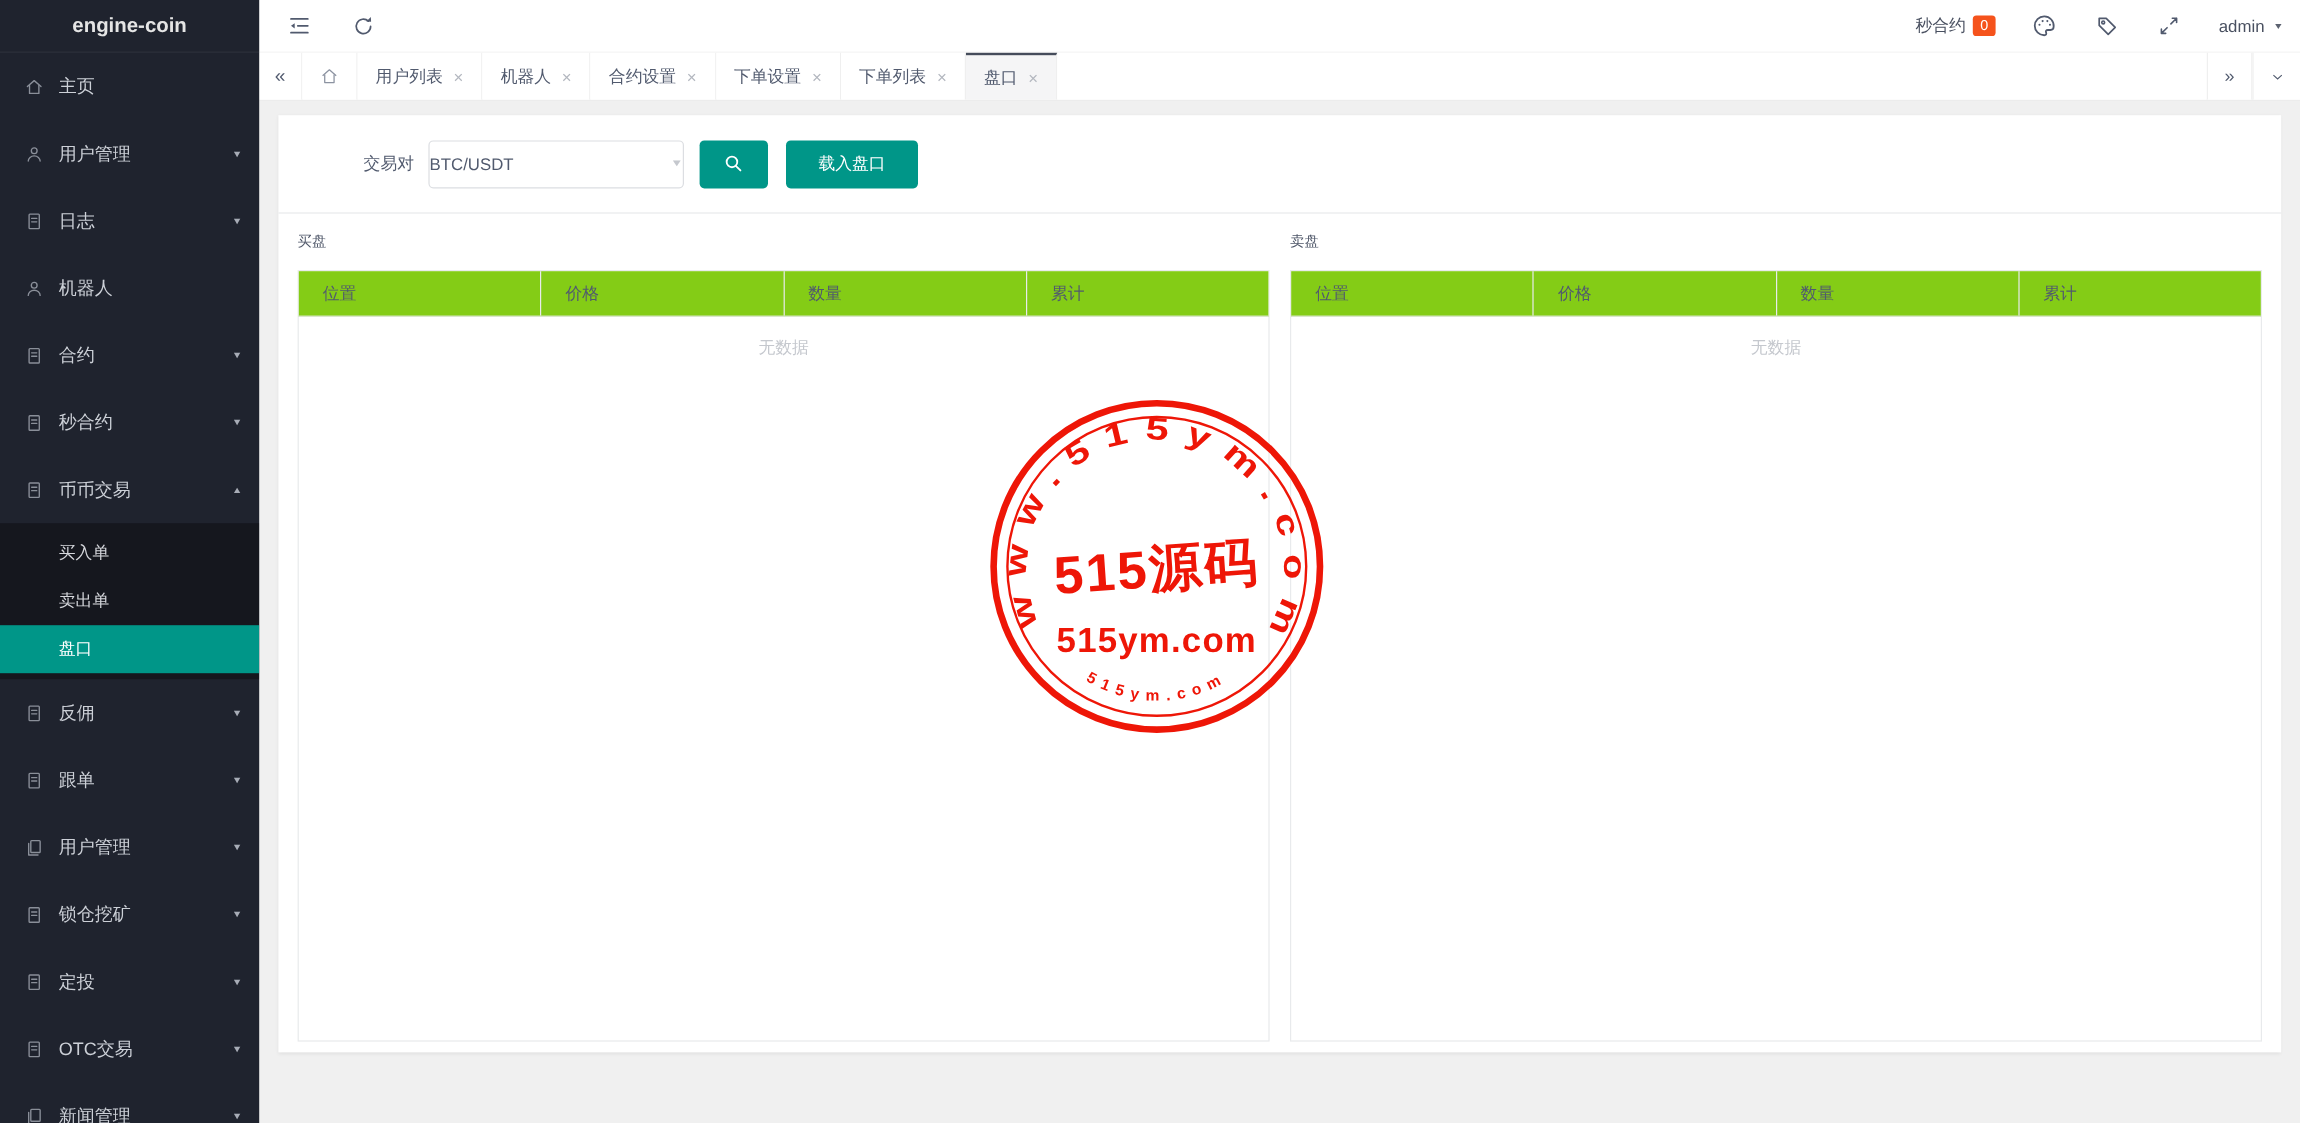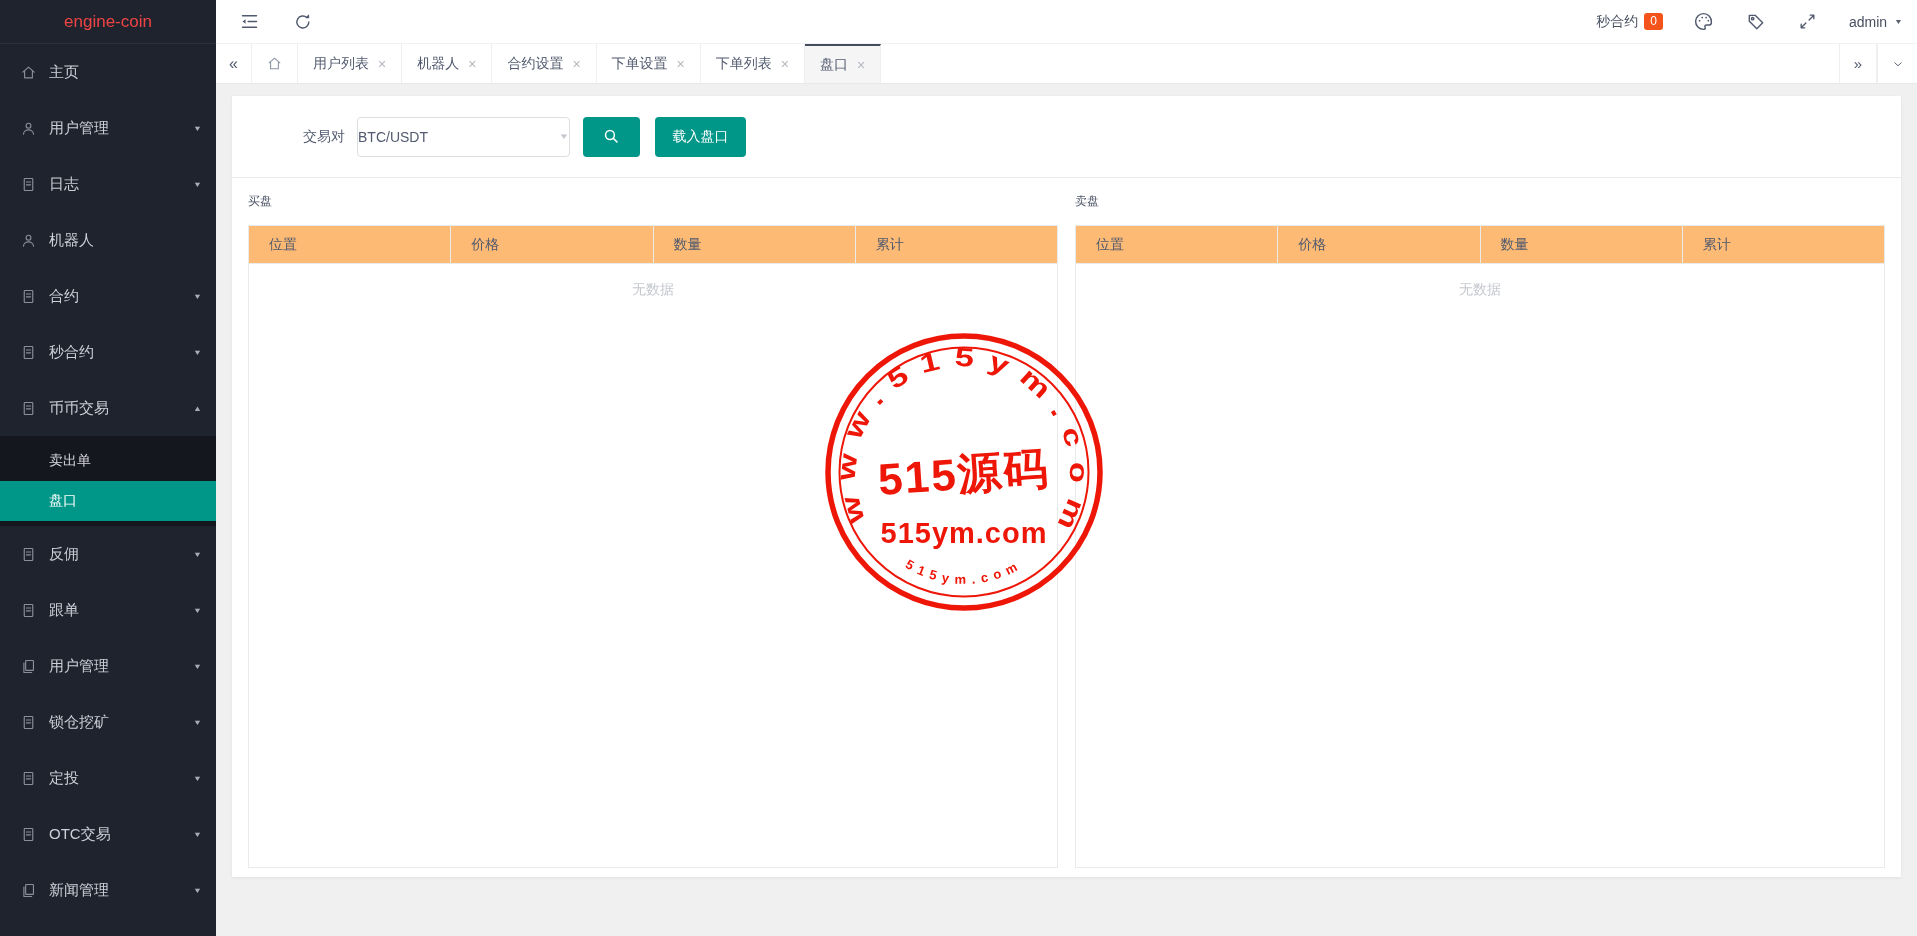--- a/index.html
+++ b/index.html
@@ -4,21 +4,21 @@
 <style>
   * { margin:0; padding:0; box-sizing:border-box; }
   html,body { width:1917px; height:936px; overflow:hidden;
     font-family:"Liberation Sans","DejaVu Sans",sans-serif; background:#f0f0f0; }
   body { position:relative; }
 
   
   .sidebar { position:absolute; left:0; top:0; width:216px; height:936px;
     background:#1f232e; overflow:hidden; z-index:5; }
   .brand { height:44px; display:flex; align-items:center; justify-content:center;
-    color:#ef4444; font-size:17px; border-bottom:1px solid rgba(255,255,255,.06); }
+    color:#e5e5e5; font-size:17px; border-bottom:1px solid rgba(255,255,255,.06);font-weight:bold; }
   .menu-item { height:56px; display:flex; align-items:center; padding:0 14px 0 20px;
     color:#ccd0d7; font-size:15px; cursor:pointer; }
   .menu-item .micon { width:17px; height:17px; margin-right:12px; flex:0 0 auto; opacity:.75; }
   .menu-item .micon svg { width:17px; height:17px; stroke:#aeb3bd; fill:none;
     stroke-width:1.6; stroke-linecap:round; stroke-linejoin:round; }
   .menu-item .arr { margin-left:auto; font-size:9px; color:#a7acb6; transform:scale(1,.85); }
   .submenu { background:#15171e; padding:5px 0; }
   .submenu-item { height:40px; display:flex; align-items:center; padding-left:49px;
     color:#d6d8dd; font-size:14px; cursor:pointer; }
   .submenu-item.active { background:#009688; color:#fff; }
@@ -68,27 +68,27 @@
   .select { margin-left:12px; width:213px; height:40px; border:1px solid #dcdee2;
     border-radius:4px; display:flex; align-items:center; padding:0 0; background:#fff;
     cursor:pointer; }
   .select .val { font-size:14px; color:#515a6e; }
   .select .caret { margin-left:auto; color:#c5c8ce; font-size:10px; transform:scale(1.1,.8); }
   .btn { height:40px; border:none; border-radius:4px; background:#009688; color:#fff;
     display:flex; align-items:center; justify-content:center; cursor:pointer; }
   .btn-search { width:57px; margin-left:13px; }
   .btn-search svg { width:17px; height:17px; stroke:#fff; fill:none; stroke-width:1.8;
     stroke-linecap:round; }
-  .btn-load { width:91px; margin-left:15px; font-size:14px; }
+  .btn-load { width:110px; margin-left:15px; font-size:14px; }
 
   .panels { display:flex; gap:17px; padding:0 16px; }
   .panel { flex:1; min-width:0; }
   .panel-title { height:47px; display:flex; align-items:center; font-size:12px; color:#4e5668; }
   .obtable { border:1px solid #e8eaec; height:643px; background:#fff; }
-  .thead { display:flex; height:38px; background:#fdba74; border-bottom:1px solid #e8eaec; }
+  .thead { display:flex; height:38px; background:#84cc16; border-bottom:1px solid #e8eaec; }
   .th { flex:1; display:flex; align-items:center; padding-left:20px; font-size:14px;
     color:#515a6e; }
   .th + .th { border-left:1px solid #e8eaec; }
   .tbody-empty { padding-top:17px; text-align:center; font-size:14px; color:#c5c8ce; }
 
   
   .stamp { position:absolute; left:819px; top:327px; width:290px; height:290px;
     z-index:20; pointer-events:none; opacity:.97; }
   .stamp text, .stamp textPath { font-family:"Liberation Sans","DejaVu Sans",sans-serif;
     font-weight:bold; }
@@ -161,20 +161,23 @@
     <span class="micon">
       <svg viewBox="0 0 24 24">
           <rect x="6" y="3.5" width="12" height="17" rx="1"></rect>
           <path d="M9 8.5 H15 M9 12.5 H15"></path>
         </svg></span>
     <span>币币交易</span>
     <span class="arr">▲</span>
   </div>
 
   <div class="submenu">
+    <div class="submenu-item">
+      <span>买入单</span>
+    </div>
     <div class="submenu-item">
       <span>卖出单</span>
     </div>
     <div class="submenu-item active">
       <span>盘口</span>
     </div>
   </div>
 
   <div class="menu-item">
     <span class="micon">

